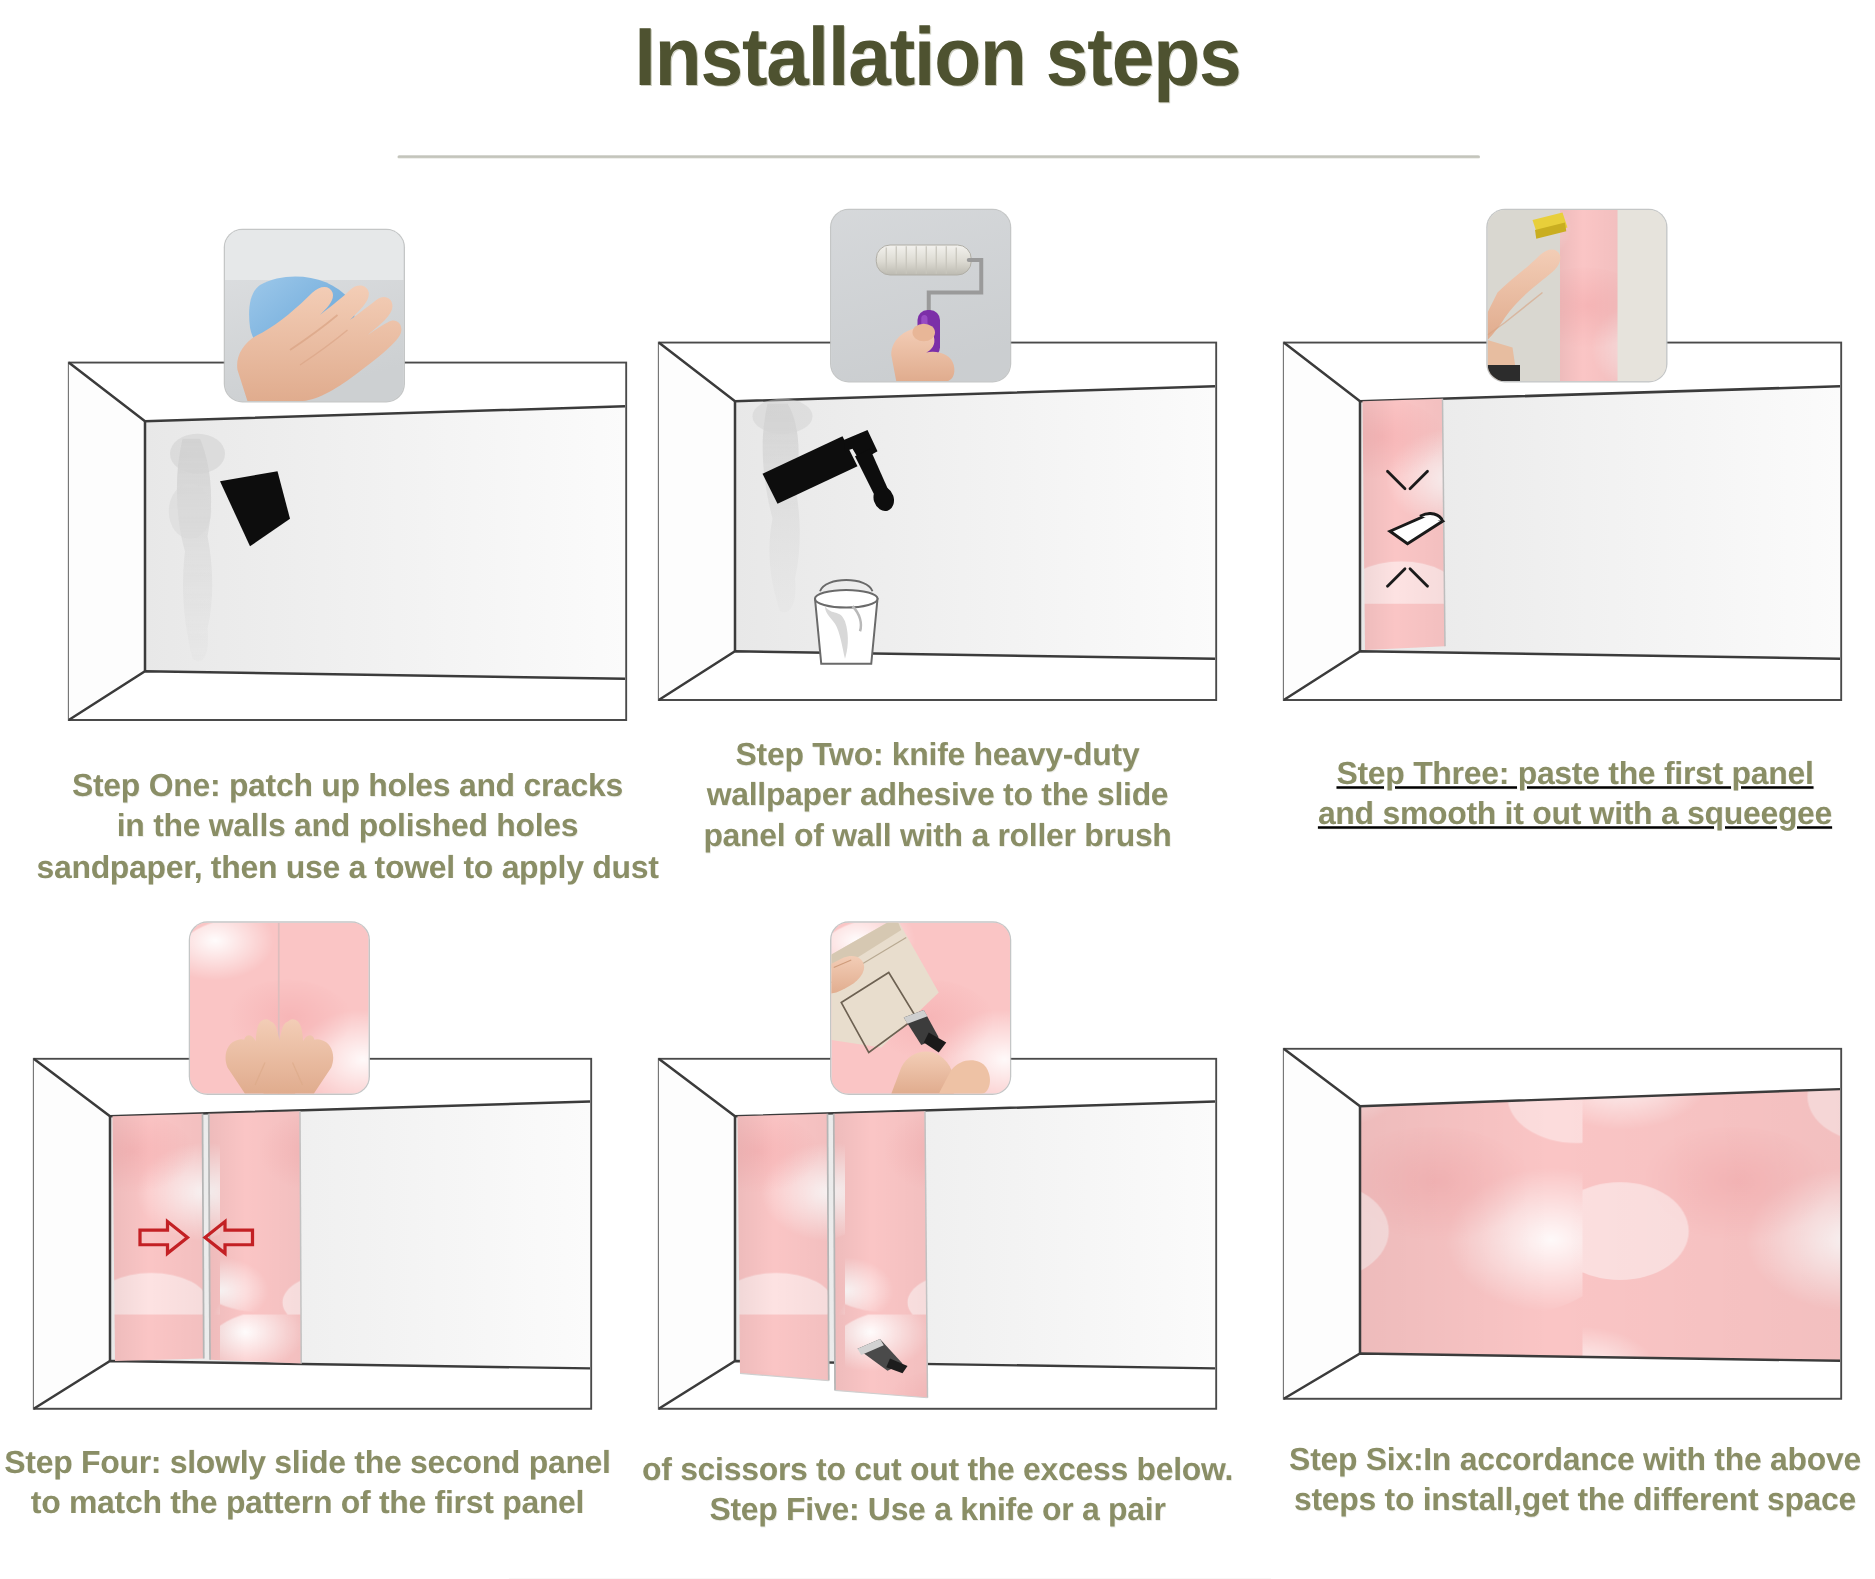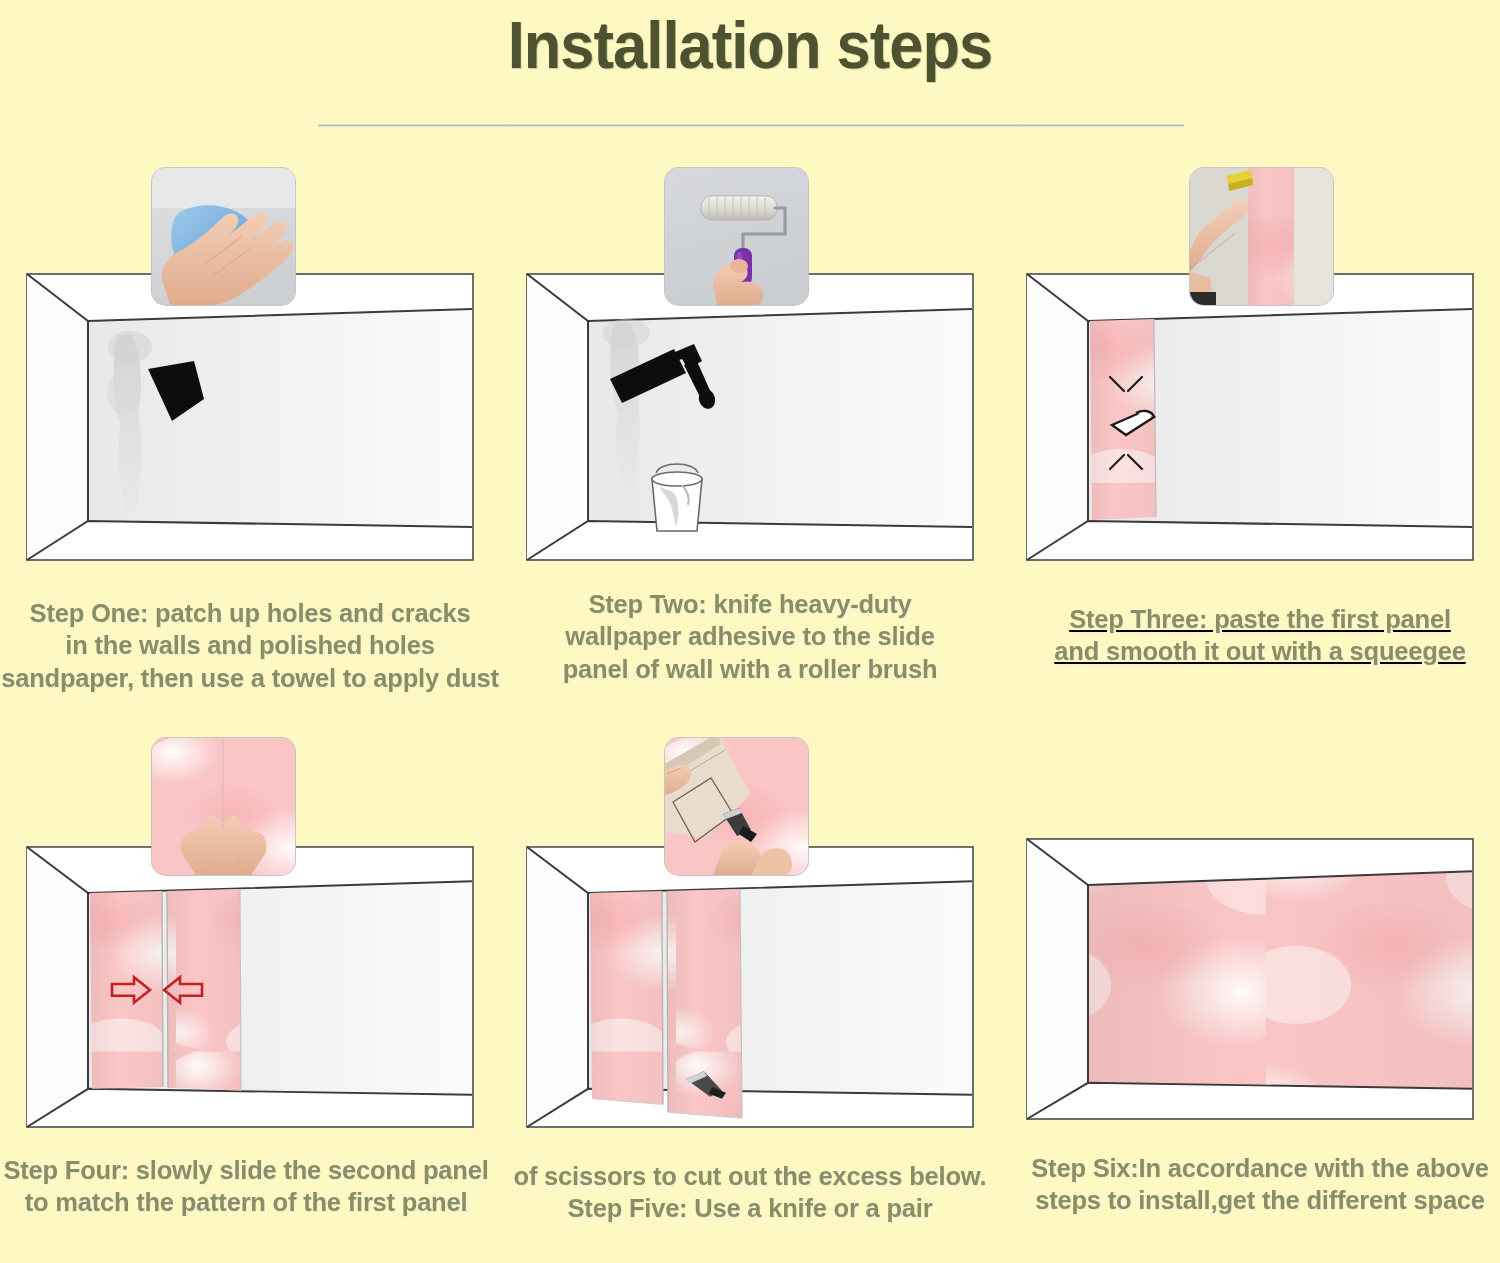--- a/index.html
+++ b/index.html
@@ -6,21 +6,21 @@
   * { box-sizing: border-box; margin: 0; padding: 0; }
   html, body {
     width: 1500px; height: 1263px;
     background: #ededec;
     font-family: "Liberation Sans", sans-serif;
     overflow: hidden;
   }
   #page {
     position: relative;
     width: 1500px; height: 1263px;
-    background: #fef9c3;
+    background: #ffffff;
   }
 
   
   #title-block {
     position: absolute; left: 0; top: 8px; width: 1500px;
     text-align: center;
   }
   #page-title {
     font-size: 66px;
     font-weight: bold;
@@ -82,21 +82,21 @@
     color: #8a8e66;
     font-size: 25.5px;
     font-weight: bold;
     line-height: 1.27;
     letter-spacing: -0.2px;
     text-shadow: 0.5px 0.5px 0 rgba(230,231,226,0.8);
   }
   .caption div { white-space: nowrap; }
 
   
-  #step-1 { left: 0px;    top: 168px; }
+  #step-1 { left: 0px;    top: 184px; padding-left: 28px; }
   #step-2 { left: 500px;  top: 168px; }
   #step-3 { left: 1000px; top: 168px; text-decoration: underline; }
   #step-4 { left: 0px;    top: 738px; }
   #step-5 { left: 500px;  top: 738px; }
   #step-6 { left: 1000px; top: 738px; }
 
   
   #step-1 .photo { left: 152px; top: 0px; }
   #step-2 .photo { left: 165px; top: 0px; }
   #step-3 .photo { left: 190px; top: 0px; }

